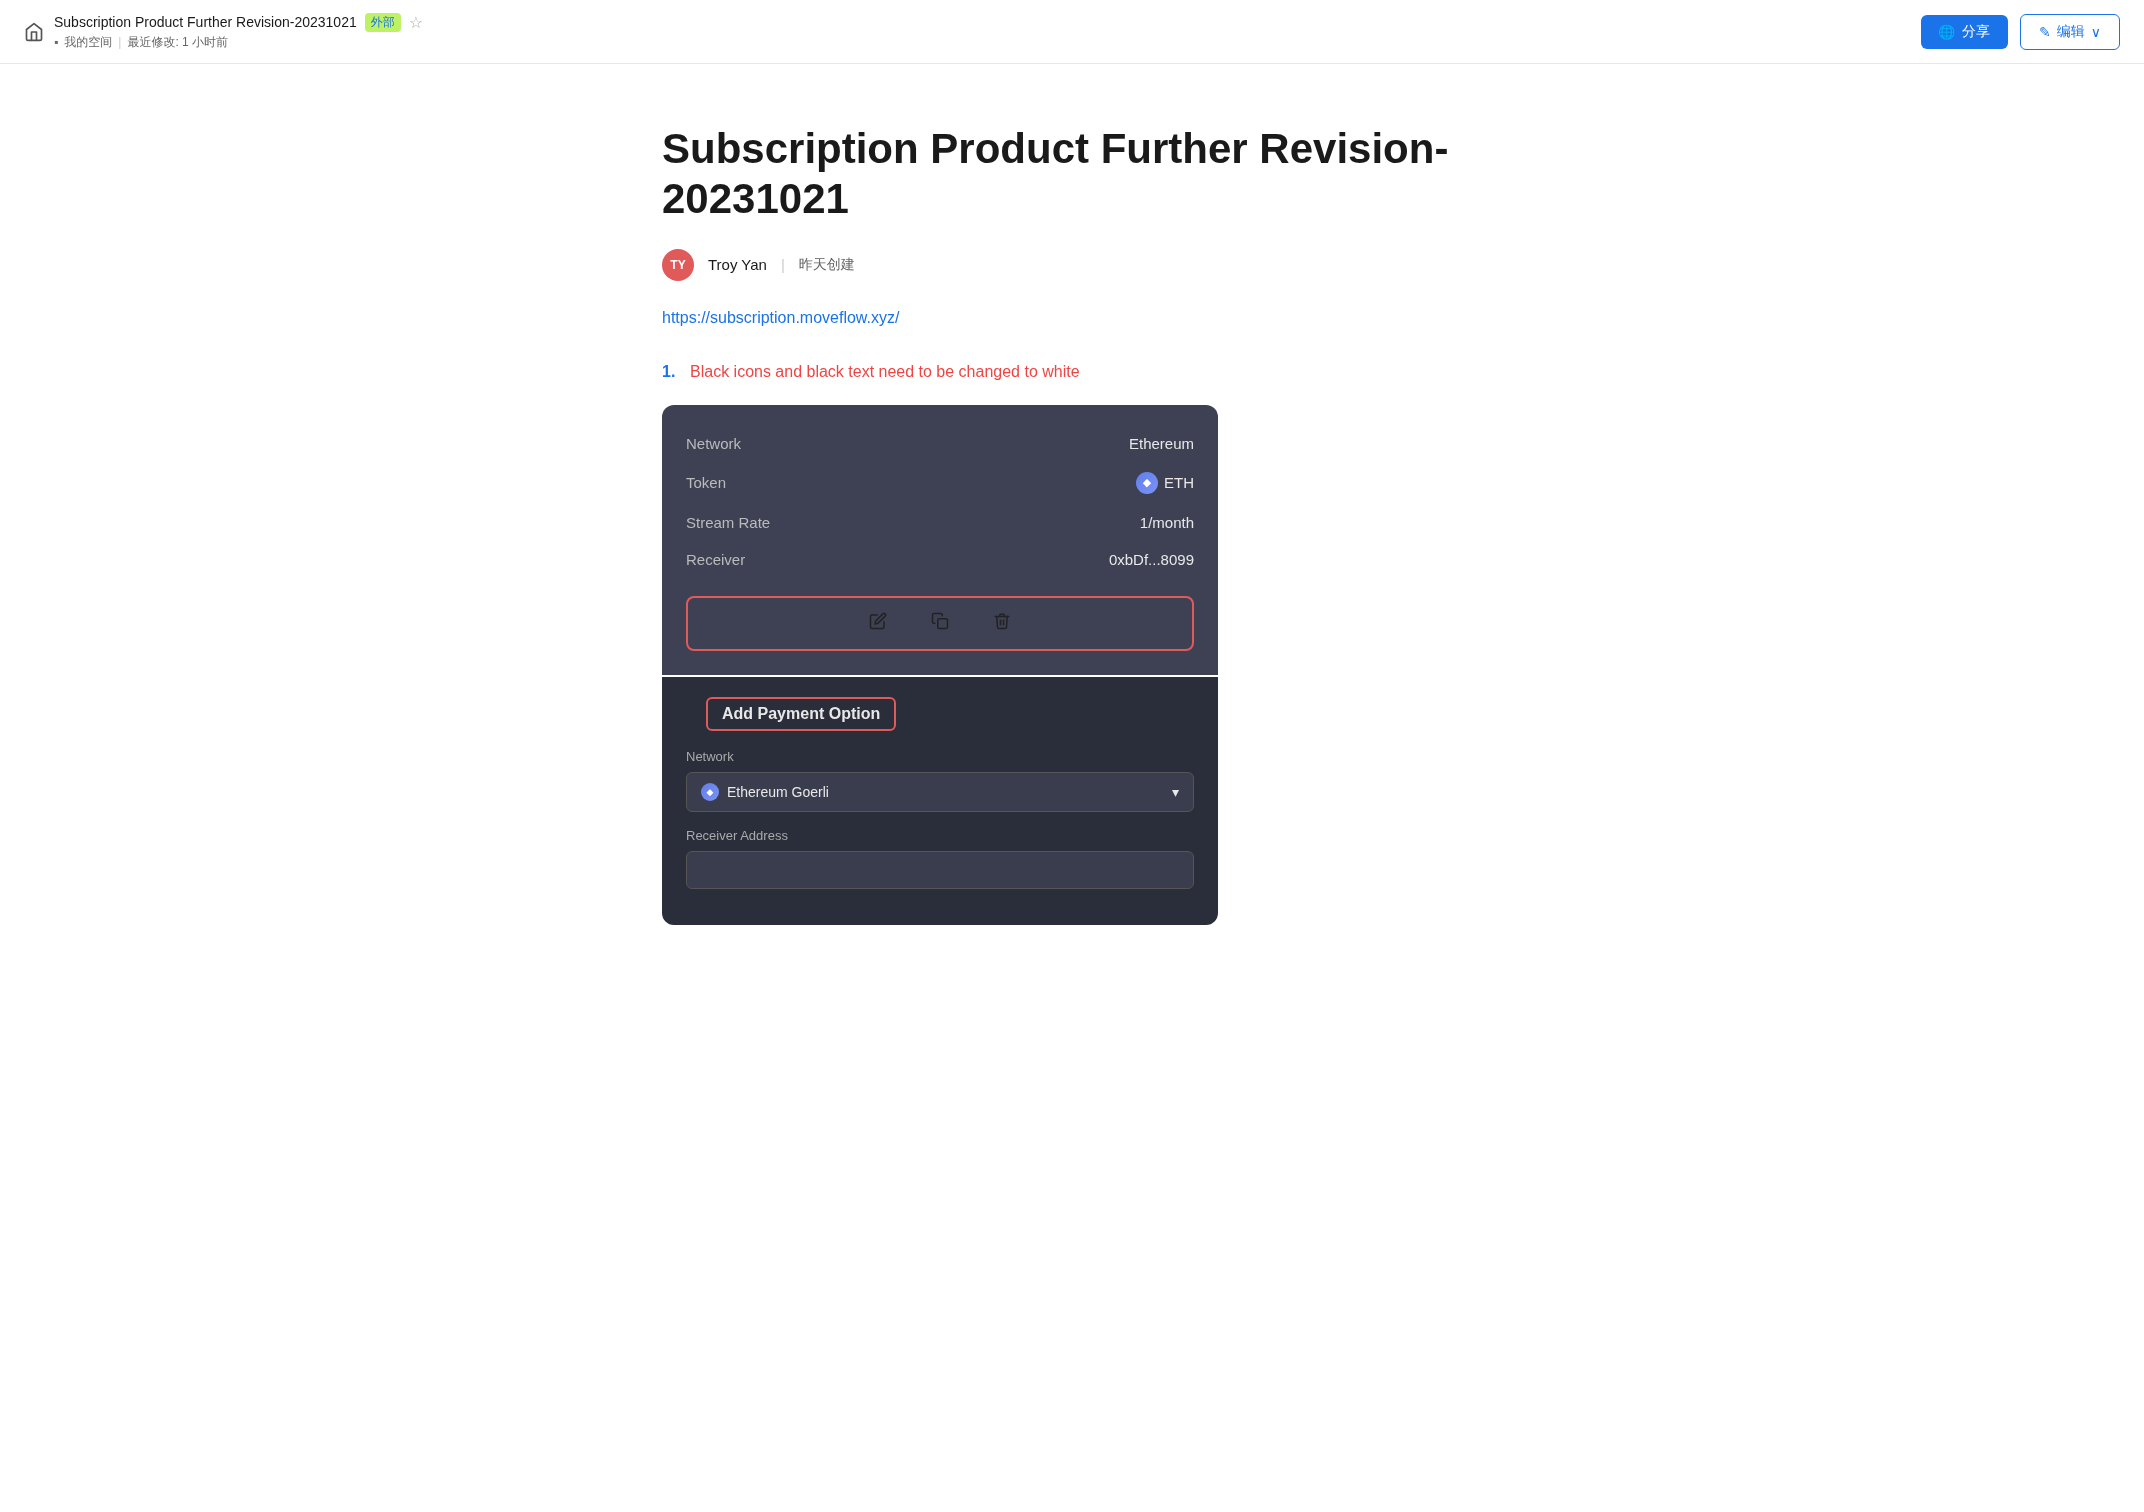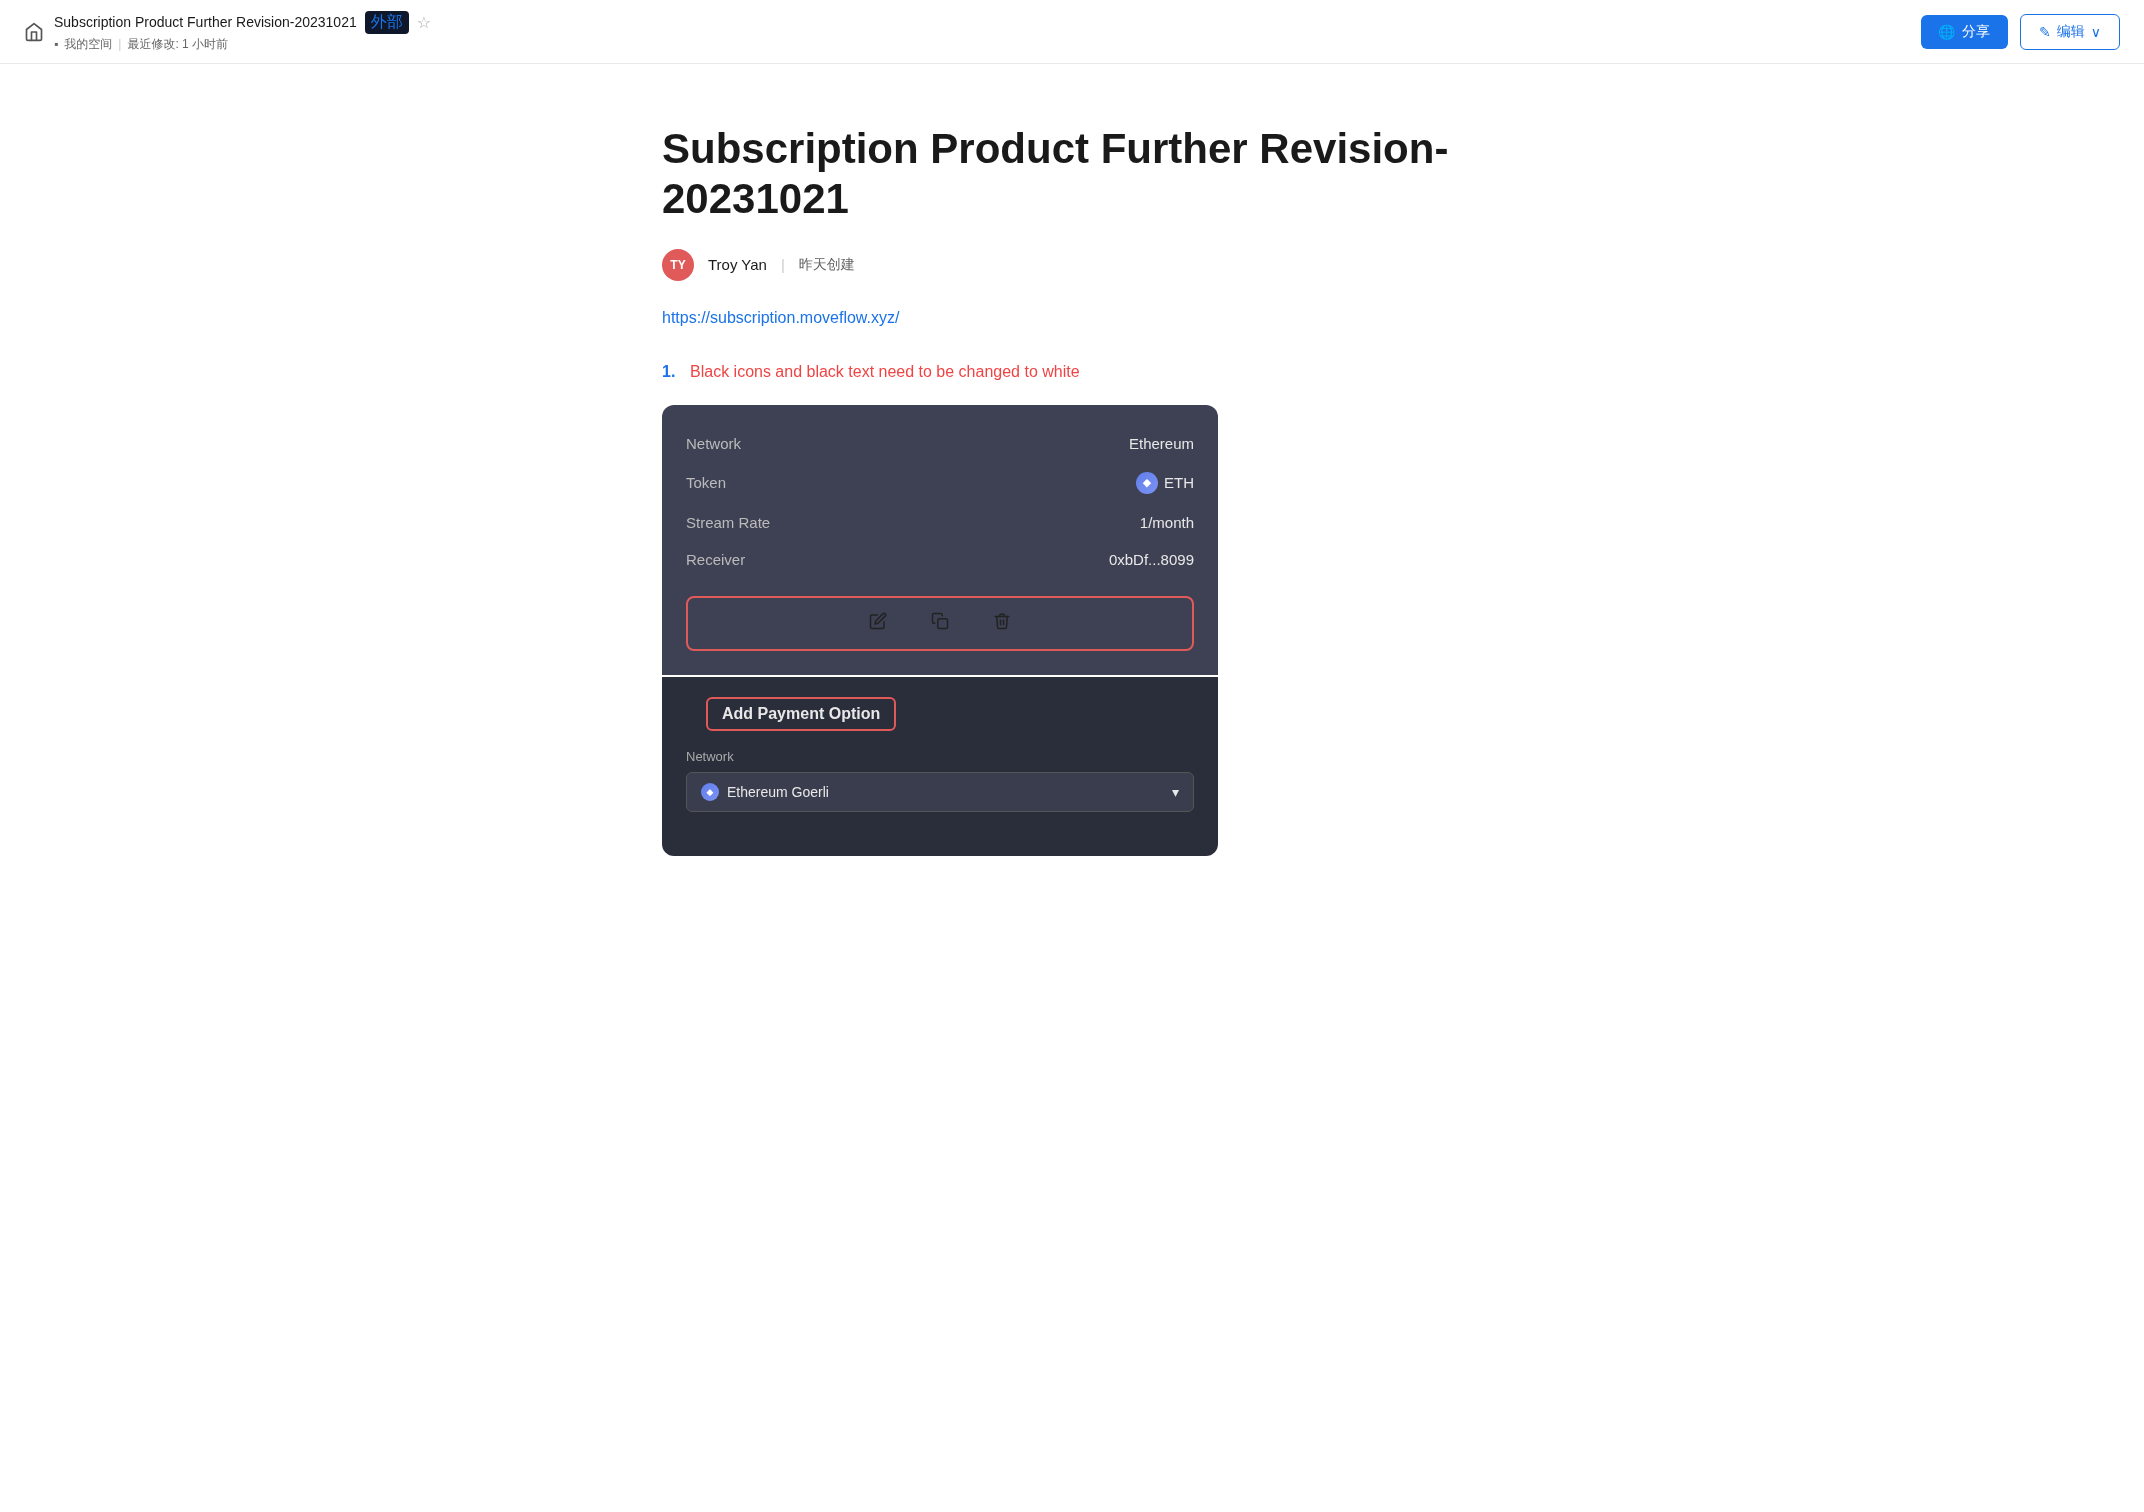--- a/index.html
+++ b/index.html
@@ -40,24 +40,24 @@
       display: flex;
       align-items: center;
       gap: 8px;
     }
     .page-title-text {
       font-size: 14px;
       font-weight: 500;
       color: #1a1a1a;
     }
     .external-badge {
-      background: #0f172a;
+      background: #bef264;
       color: #1a73e8;
       border-radius: 4px;
-      font-size: 16px;
+      font-size: 12px;
       padding: 1px 6px;
       font-weight: 500;
     }
     .star-icon {
       color: #aaa;
       font-size: 16px;
       cursor: pointer;
     }
     .breadcrumb-sub {
       display: flex;
@@ -420,17 +420,21 @@
         <label class="form-label">Network</label>
         <div class="form-select">
           <div class="form-select-inner">
             <span class="eth-goerli-icon">◆</span>
             <span>Ethereum Goerli</span>
           </div>
           <span>▾</span>
         </div>
       </div>
 
+      <div class="form-input-area">
+        <label class="form-label">Receiver Address</label>
+        <input class="form-input" type="text" style="">
+      </div>
     </div>
 
   </div>
 
 </div>
 
 </body></html>

